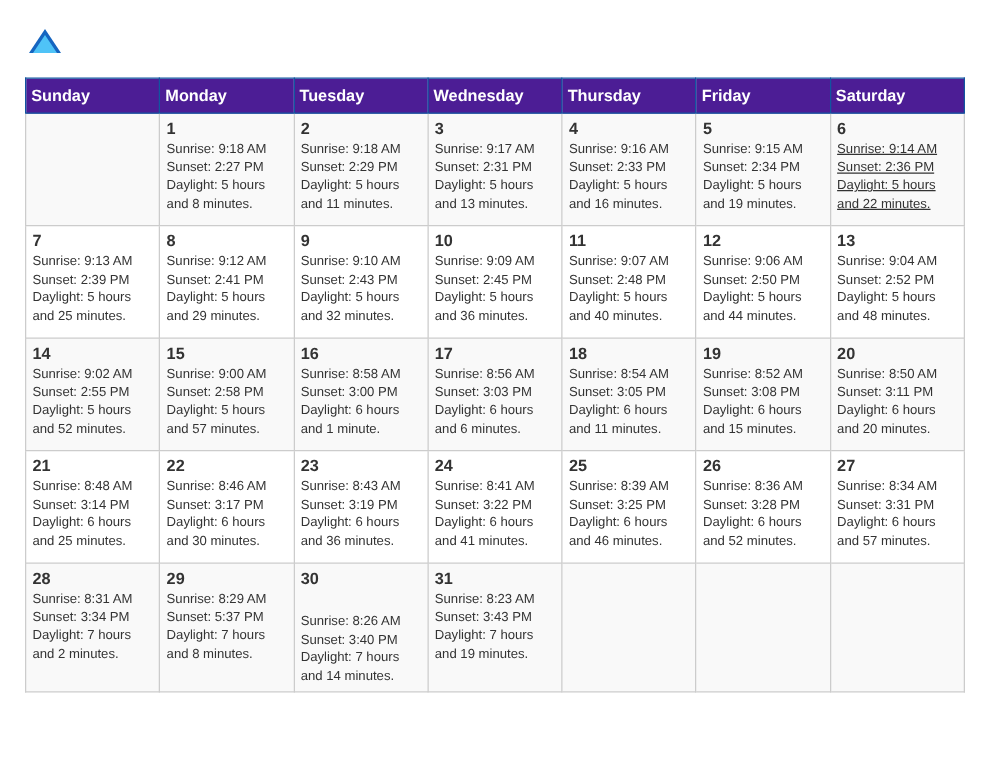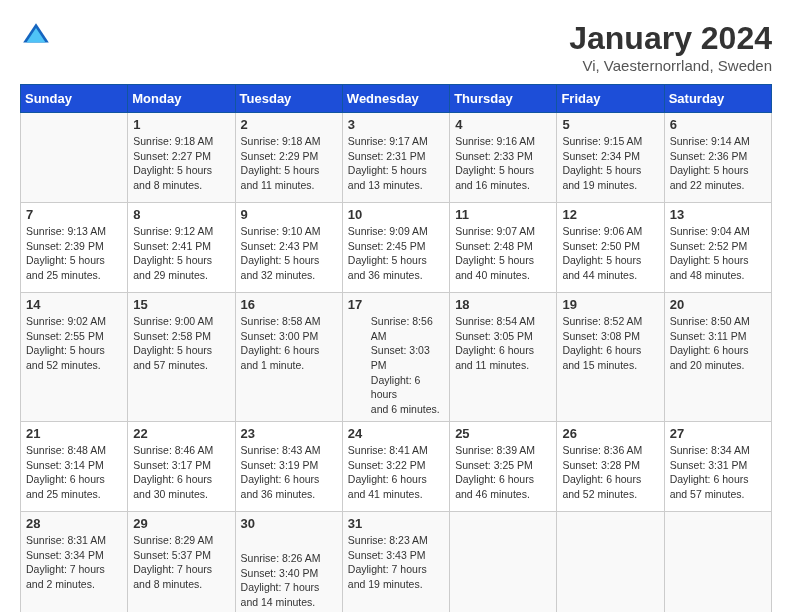--- a/index.html
+++ b/index.html
@@ -43,21 +43,21 @@
     .subtitle {
       font-size: 15px;
       color: #555;
     }
     table {
       width: 100%;
       border-collapse: collapse;
       font-size: 11px;
     }
     thead tr th {
-      background-color: #1d4ed8;
+      background-color: #4c1d95;
       color: #fff;
       padding: 6px 4px;
       text-align: left;
       font-size: 13px;
       font-weight: bold;
       border: 1px solid #1255a0;
     }
     tbody tr td {
       border: 1px solid #ccc;
       vertical-align: top;
@@ -88,24 +88,20 @@
   </style>
 </head>
 <body>
 
 <div class="header">
   <div class="logo">
     <svg class="logo-icon" viewBox="0 0 40 40">
       <polygon points="20,4 36,28 4,28" fill="#1565c0"></polygon>
       <polygon points="20,10 32,28 8,28" fill="#4fc3f7"></polygon>
     </svg>
-  </div>
-  <div class="title-block">
-    <div class="month-title">January 2024</div>
-    <div class="subtitle">Vi, Vaesternorrland, Sweden</div>
   </div>
 </div>
 
 <table>
   <thead>
     <tr>
     <th>Sunday</th>
         <th>Monday</th>
         <th>Tuesday</th>
         <th>Wednesday</th>
@@ -147,21 +143,21 @@
         </td>
         <td>
           <span class="day-num">5</span>
           <div class="day-info" style="white-space: pre-line;">Sunrise: 9:15 AM
 Sunset: 2:34 PM
 Daylight: 5 hours
 and 19 minutes.</div>
         </td>
         <td>
           <span class="day-num">6</span>
-          <div class="day-info" style="white-space: pre-line;">Sunrise: 9:14 AM
+          <div class="day-info" style="white-space: pre-line; text-decoration: underline;">Sunrise: 9:14 AM
 Sunset: 2:36 PM
 Daylight: 5 hours
 and 22 minutes.</div>
         </td>
       </tr>
       <tr>
         <td>
           <span class="day-num">7</span>
           <div class="day-info" style="white-space: pre-line;">Sunrise: 9:13 AM
 Sunset: 2:39 PM
@@ -228,21 +224,21 @@
         </td>
         <td>
           <span class="day-num">16</span>
           <div class="day-info" style="white-space: pre-line;">Sunrise: 8:58 AM
 Sunset: 3:00 PM
 Daylight: 6 hours
 and 1 minute.</div>
         </td>
         <td>
           <span class="day-num">17</span>
-          <div class="day-info" style="white-space: pre-line; margin-left: 23px;">Sunrise: 8:56 AM
+          <div class="day-info" style="white-space: pre-line;">Sunrise: 8:56 AM
 Sunset: 3:03 PM
 Daylight: 6 hours
 and 6 minutes.</div>
         </td>
         <td>
           <span class="day-num">18</span>
           <div class="day-info" style="white-space: pre-line;">Sunrise: 8:54 AM
 Sunset: 3:05 PM
 Daylight: 6 hours
 and 11 minutes.</div>

